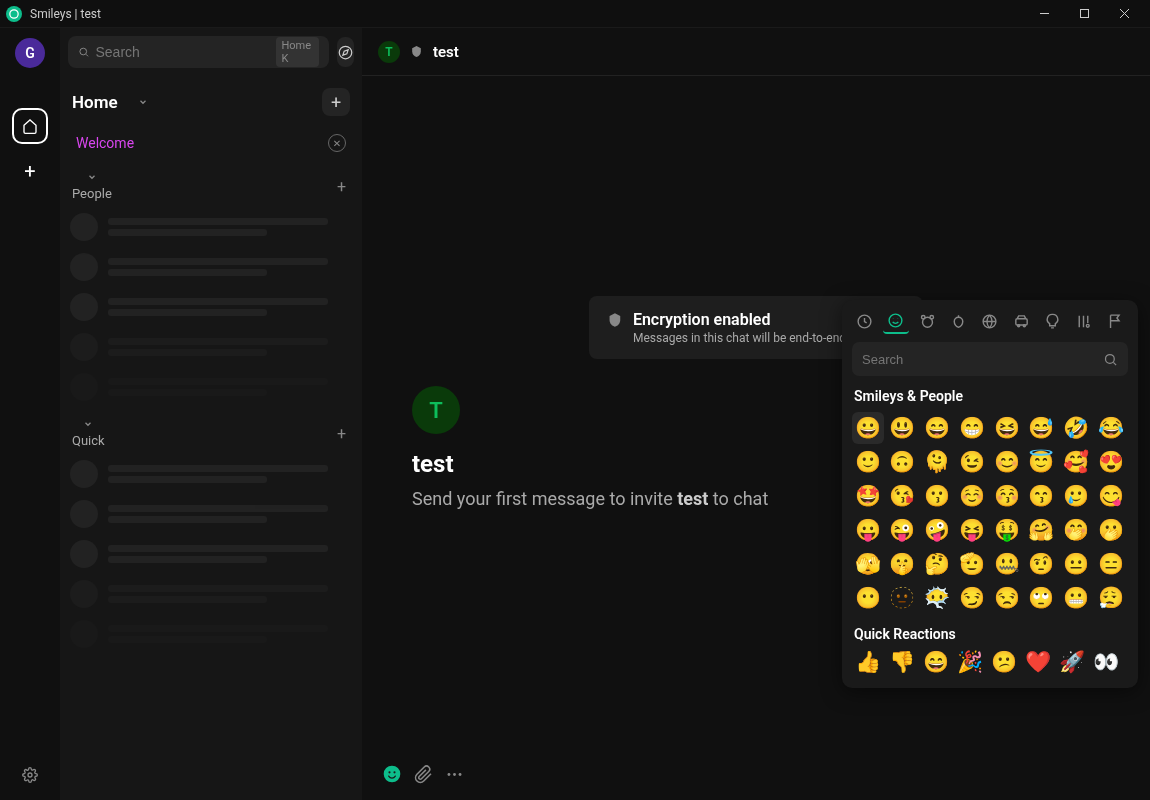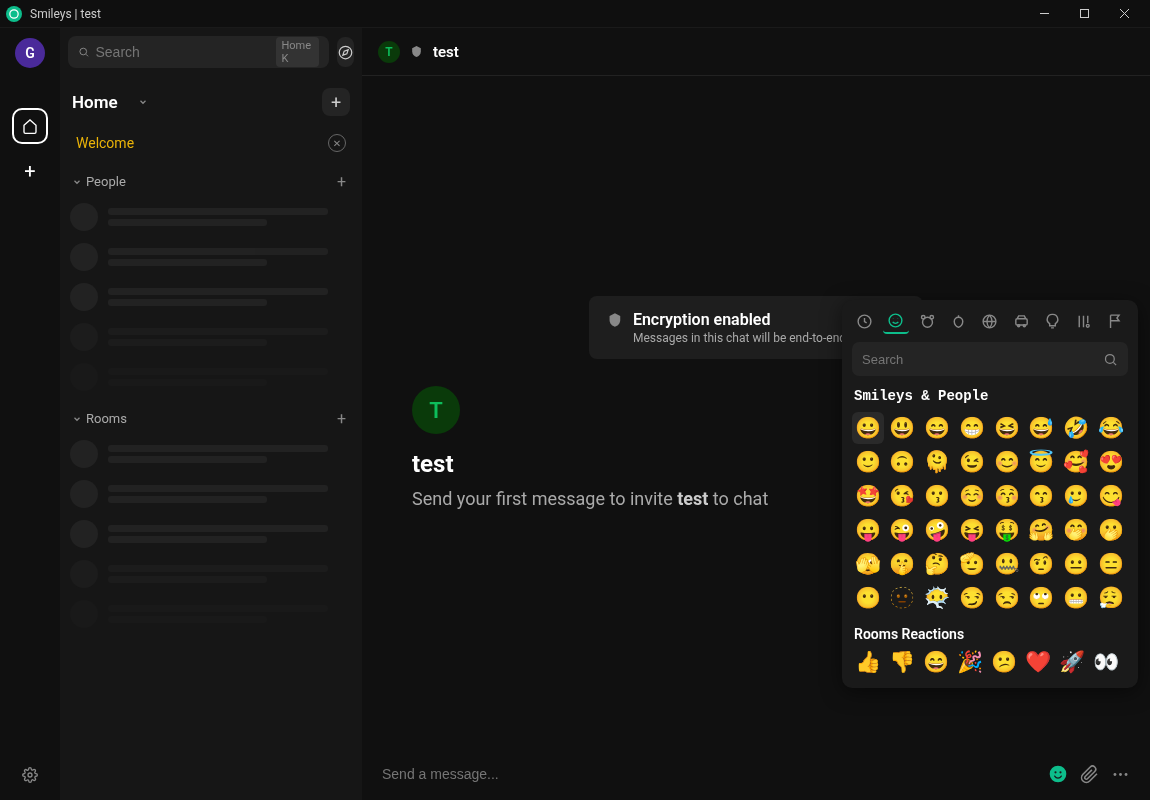--- a/index.html
+++ b/index.html
@@ -29,25 +29,25 @@
 .search-box { flex: 1; height: 32px; background: #242424; border-radius: 8px; display: flex; align-items: center; padding: 0 10px; color: #888; }
 .search-box input { flex: 1; background: transparent; border: none; outline: none; color: #ccc; font-size: 14px; margin-left: 6px; }
 .search-hint { font-size: 11px; color: #888; background: #333; padding: 2px 5px; border-radius: 4px; }
 .explore-btn { width: 30px; height: 30px; background: #242424; border-radius: 8px; display: flex; align-items: center; justify-content: center; color: #ccc; }
 
 .home-row { display: flex; align-items: center; justify-content: space-between; padding: 10px 4px; }
 .home-label { font-size: 17px; font-weight: 600; display: flex; align-items: center; gap: 20px; }
 .plus-btn { width: 28px; height: 28px; background: #242424; border-radius: 8px; display: flex; align-items: center; justify-content: center; color: #ccc; font-size: 18px; }
 
 .welcome-row { display: flex; align-items: center; justify-content: space-between; padding: 8px 8px; }
-.welcome-row span { font-size: 14px; color: #eab308; }
+.welcome-row span { font-size: 14px; color: #d946ef; }
 .close-circle { width: 18px; height: 18px; border: 1px solid #666; border-radius: 50%; display: flex; align-items: center; justify-content: center; color: #888; font-size: 10px; }
 
 .section-header { display: flex; align-items: center; justify-content: space-between; padding: 12px 4px 6px; }
-.section-title { font-size: 13px; color: #aaa; display: flex; align-items: center; gap: 4px; }
+.section-title { font-size: 13px; color: #aaa; display: flex; align-items: center; gap: 4px; flex-direction: column; }
 .section-add { color: #888; font-size: 16px; padding: 0 4px; }
 
 .skeleton-item { display: flex; align-items: center; gap: 10px; padding: 6px 2px; opacity: 0.6; }
 .skeleton-item.dim { opacity: 0.3; }
 .skeleton-item.dimmer { opacity: 0.15; }
 .skeleton-avatar { width: 28px; height: 28px; border-radius: 50%; background: #2a2a2a; flex-shrink: 0; }
 .skeleton-lines { flex: 1; display: flex; flex-direction: column; gap: 4px; }
 .skeleton-line1 { height: 7px; background: #2a2a2a; border-radius: 3px; width: 90%; }
 .skeleton-line2 { height: 7px; background: #2a2a2a; border-radius: 3px; width: 65%; }
 
@@ -76,21 +76,21 @@
 .emoji-btn { color: #0dbd8b; }
 
 
 .emoji-picker { position: absolute; right: 12px; bottom: 60px; width: 296px; background: #1a1a1a; border-radius: 10px; box-shadow: 0 4px 20px rgba(0,0,0,0.5); display: flex; flex-direction: column; overflow: hidden; }
 .emoji-tabs { display: flex; padding: 8px 10px 0; gap: 6px; }
 .emoji-tab { width: 26px; height: 26px; display: flex; align-items: center; justify-content: center; color: #888; border-radius: 4px; cursor: pointer; }
 .emoji-tab.active { color: #0dbd8b; border-bottom: 2px solid #0dbd8b; }
 .emoji-search { margin: 8px 10px; background: #242424; border-radius: 7px; height: 34px; display: flex; align-items: center; padding: 0 10px; }
 .emoji-search input { flex: 1; background: transparent; border: none; outline: none; color: #ccc; font-size: 13px; }
 .emoji-search-icon { color: #888; }
-.emoji-section-label { padding: 4px 12px; font-size: 14px; font-weight: 600; font-family: Liberation Mono, monospace; }
+.emoji-section-label { padding: 4px 12px; font-size: 14px; font-weight: 600; }
 .emoji-grid { display: grid; grid-template-columns: repeat(8, 1fr); gap: 2px; padding: 4px 10px; max-height: 212px; overflow: hidden; }
 .emoji-cell { width: 32px; height: 32px; display: flex; align-items: center; justify-content: center; font-size: 21px; border-radius: 6px; cursor: pointer; }
 .emoji-cell.selected { background: #2a2a2a; }
 .quick-label { padding: 6px 12px 2px; font-size: 14px; font-weight: 600; }
 .quick-row { display: flex; gap: 2px; padding: 2px 10px 10px; }
 .quick-row .emoji-cell { font-size: 21px; }
 
 svg { display: block; }
 </style>
 </head>
@@ -219,21 +219,21 @@
             <div class="skeleton-line2"></div>
           </div>
         </div>
       </div>
 
     <div class="section-header">
       <div class="section-title">
         <svg width="10" height="10" viewBox="0 0 24 24" fill="none" stroke="#888" stroke-width="3">
             <polyline points="6 9 12 15 18 9"></polyline>
           </svg>
-        <span>Rooms</span>
+        <span>Quick</span>
       </div>
       <div class="section-add">+</div>
     </div>
     <div id="rooms-skeletons">
         <div class="skeleton-item">
           <div class="skeleton-avatar"></div>
           <div class="skeleton-lines">
             <div class="skeleton-line1"></div>
             <div class="skeleton-line2"></div>
           </div>
@@ -419,36 +419,35 @@
             <div class="emoji-cell">😮‍💨</div>
             <div class="emoji-cell">🤥</div>
             <div class="emoji-cell">😌</div>
             <div class="emoji-cell">😔</div>
             <div class="emoji-cell">😪</div>
             <div class="emoji-cell">🤤</div>
             <div class="emoji-cell">😴</div>
             <div class="emoji-cell">😷</div>
             <div class="emoji-cell">🤒</div>
           </div>
-        <div class="quick-label">Rooms Reactions</div>
+        <div class="quick-label">Quick Reactions</div>
         <div class="quick-row" id="quick-row">
             <div class="emoji-cell">👍</div>
             <div class="emoji-cell">👎</div>
             <div class="emoji-cell">😄</div>
             <div class="emoji-cell">🎉</div>
             <div class="emoji-cell">😕</div>
             <div class="emoji-cell">❤️</div>
             <div class="emoji-cell">🚀</div>
             <div class="emoji-cell">👀</div>
           </div>
       </div>
     </div>
 
     <div class="composer">
-      <input placeholder="Send a message..." style="">
       <div class="composer-icons">
         <div class="emoji-btn">
           <svg width="20" height="20" viewBox="0 0 24 24" fill="currentColor">
               <circle cx="12" cy="12" r="10"></circle>
               <circle cx="9" cy="10" r="1.3" fill="#1a1a1a"></circle>
               <circle cx="15" cy="10" r="1.3" fill="#1a1a1a"></circle>
               <path d="M8 14.5s1.5 2.5 4 2.5 4-2.5 4-2.5" fill="none" stroke="#1a1a1a" stroke-width="1.5" stroke-linecap="round"></path>
             </svg>
         </div>
         <div>

